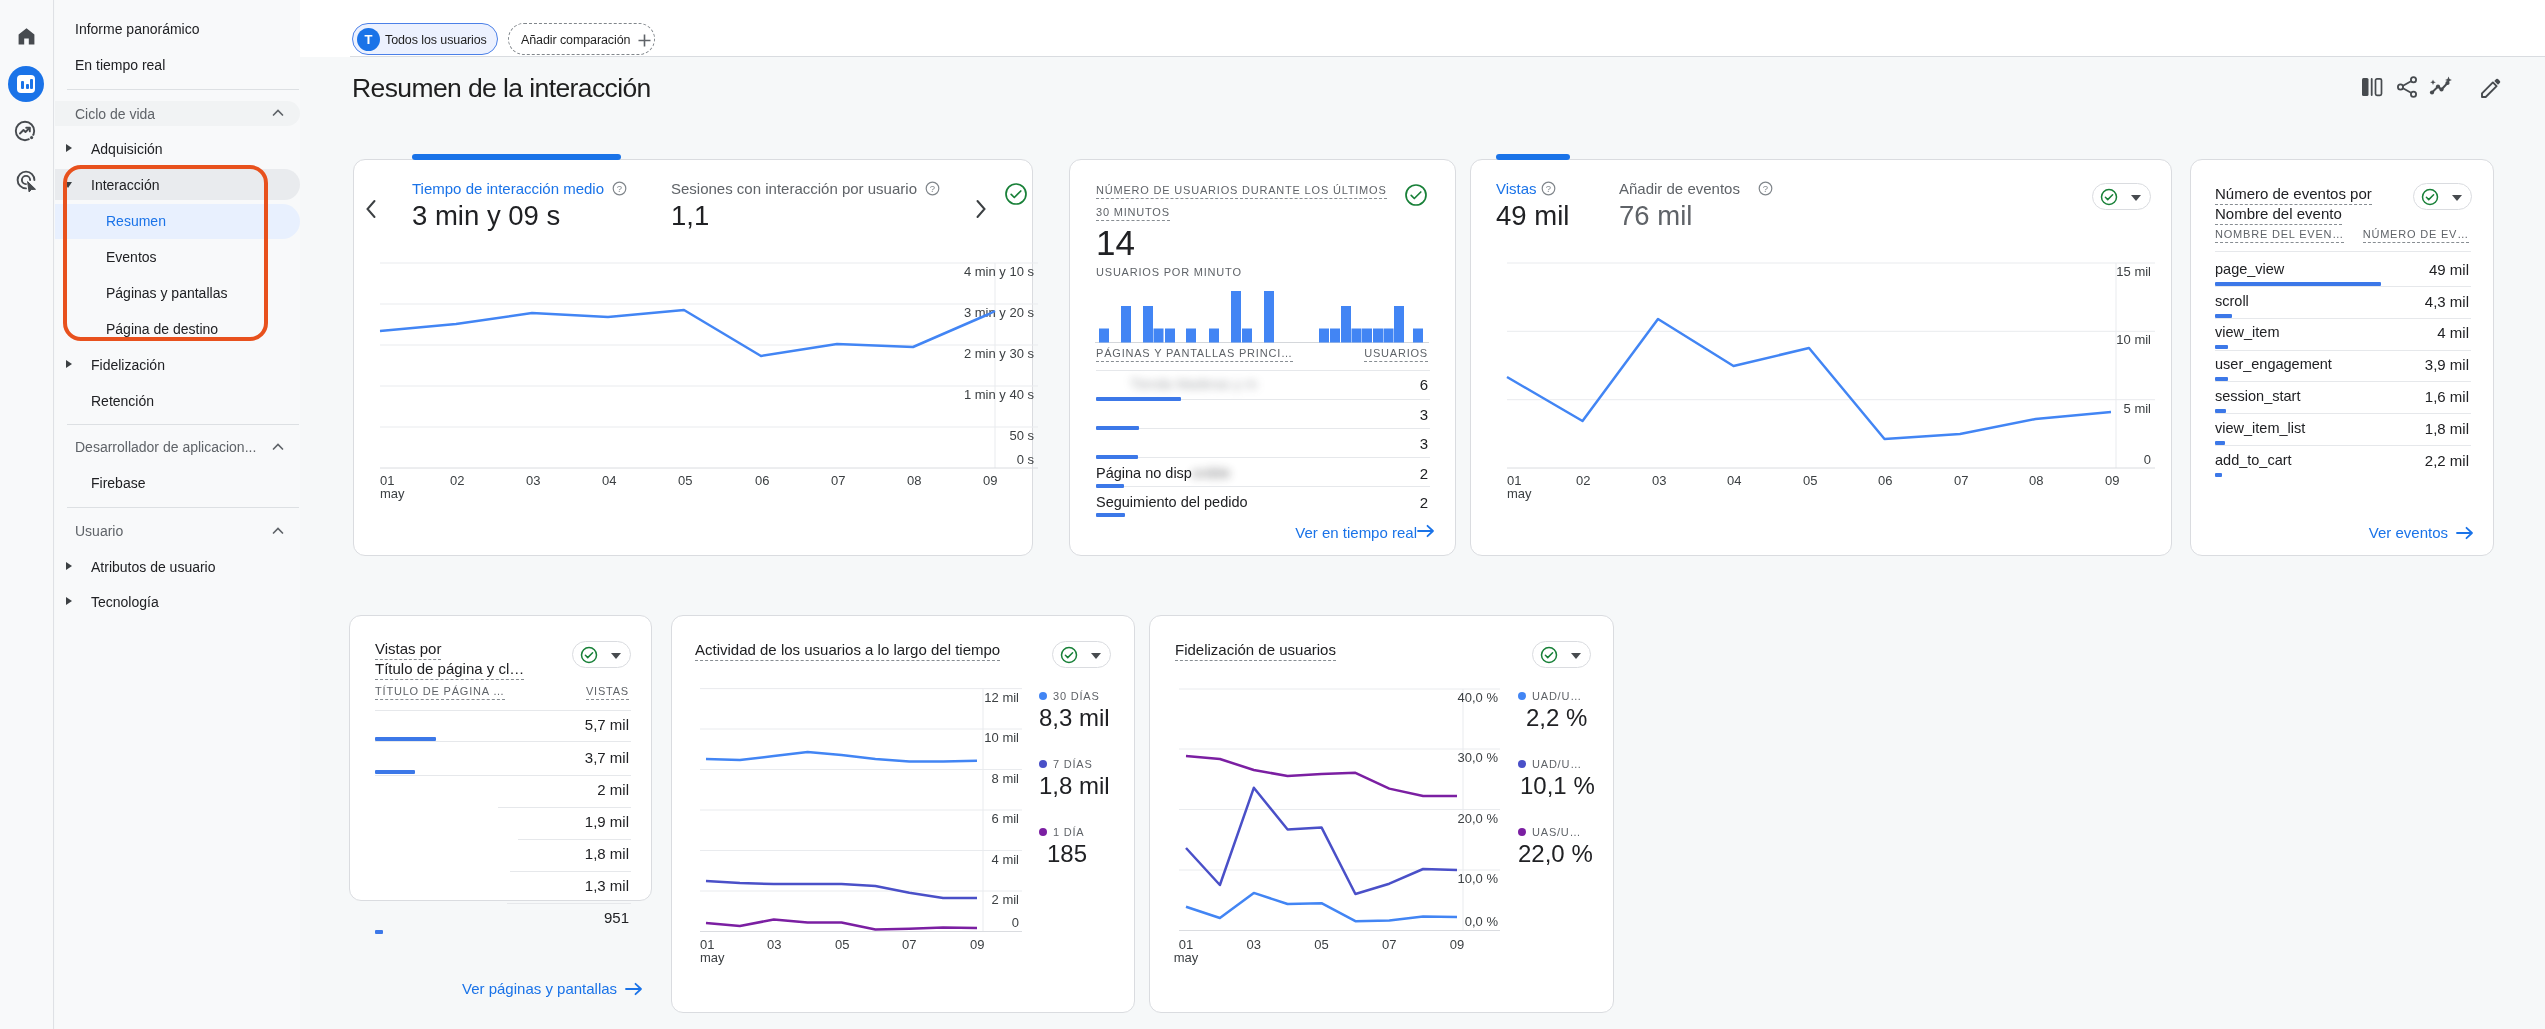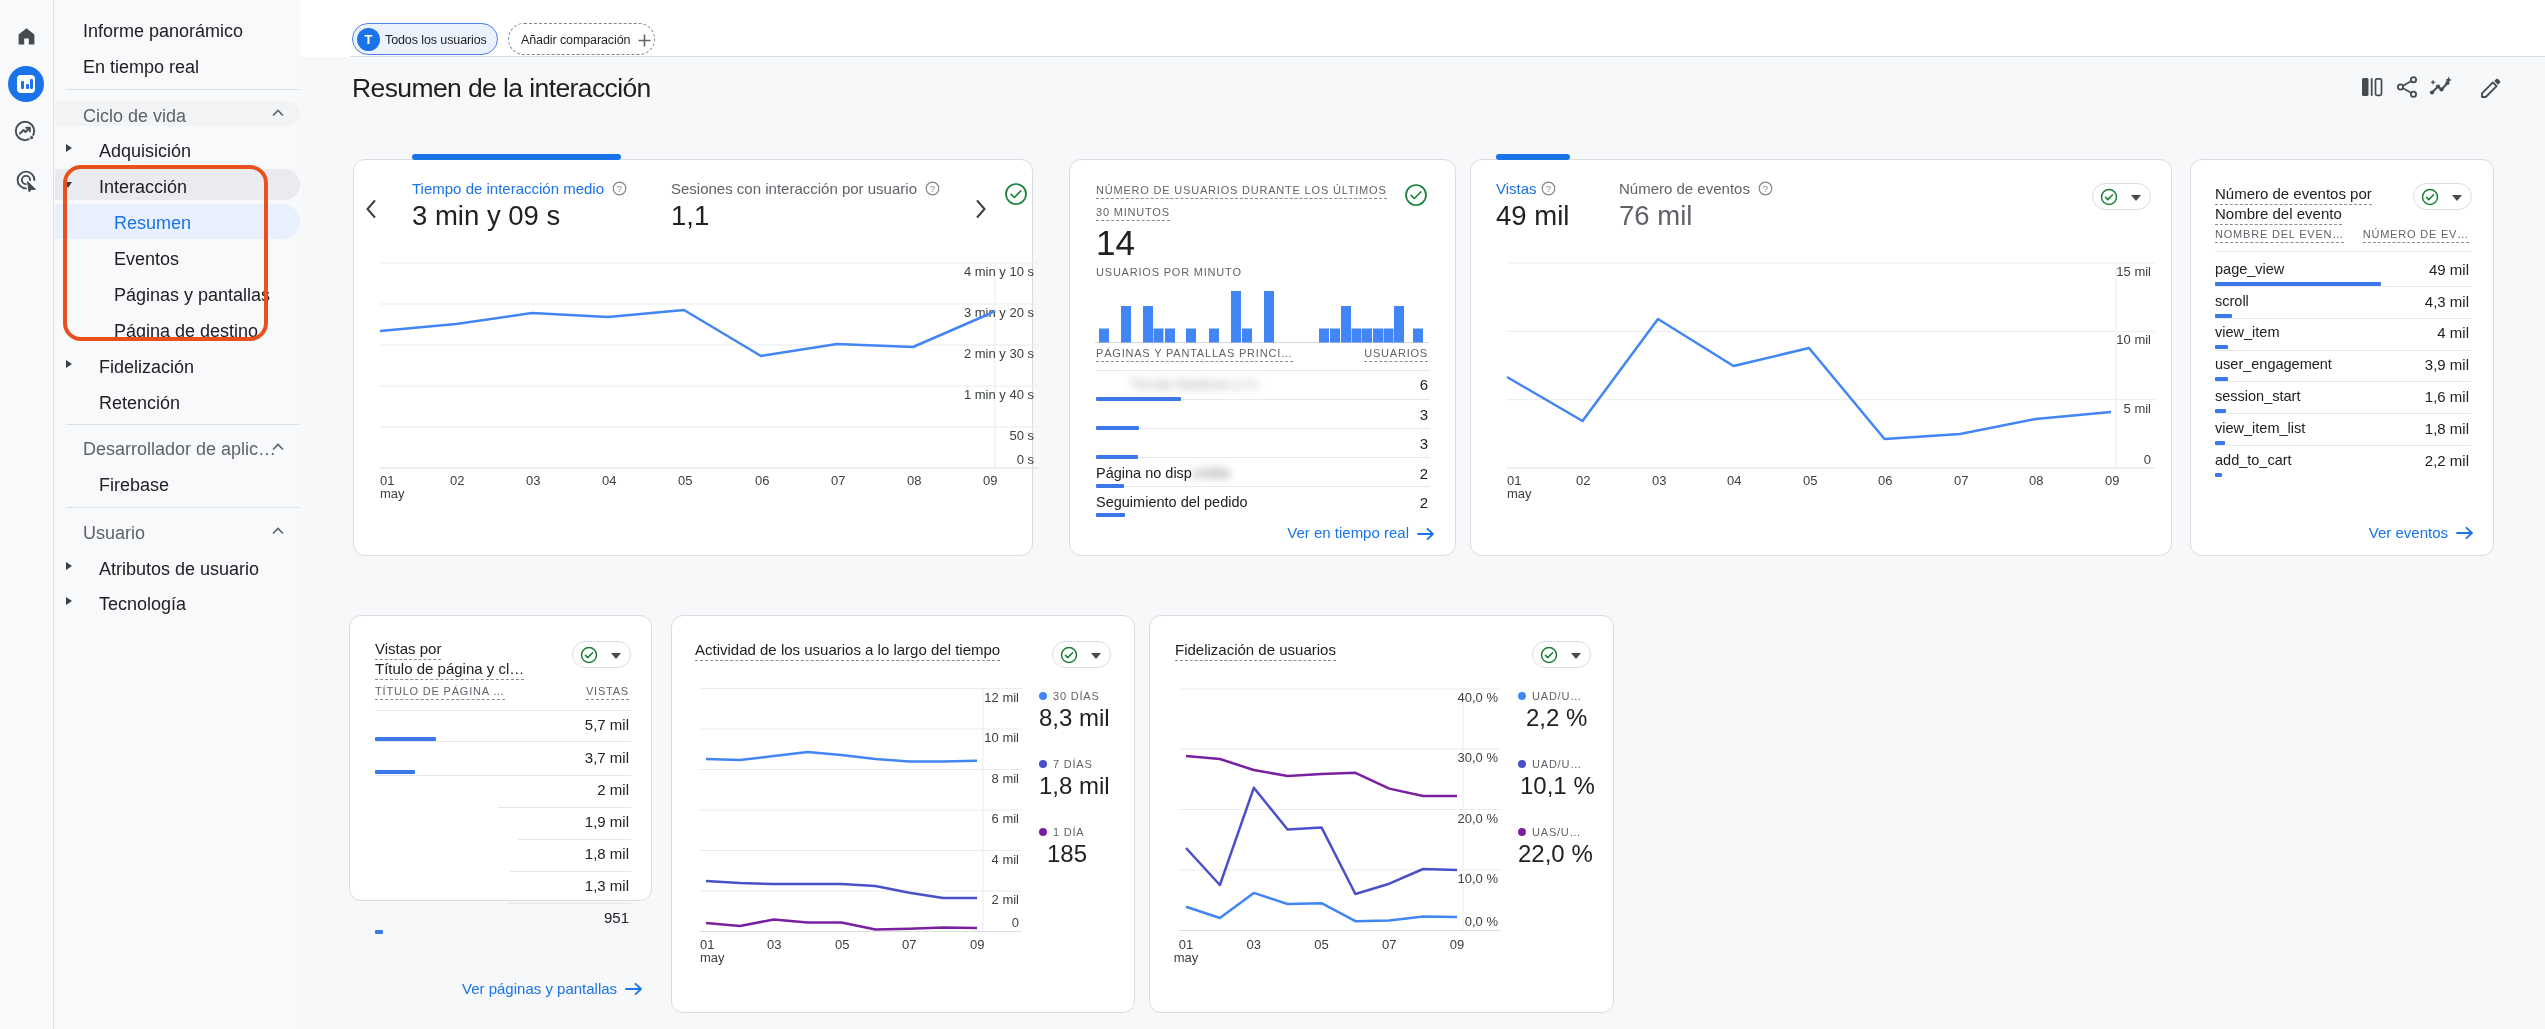--- a/index.html
+++ b/index.html
@@ -3,21 +3,21 @@
 <meta charset="utf-8">
 <style>
   * { margin:0; padding:0; box-sizing:border-box; }
   html,body { width:2545px; height:1029px; overflow:hidden; font-family:"Liberation Sans", sans-serif; background:#f6f8f9; }
   .abs { position:absolute; }
   #page { position:relative; width:2545px; height:1029px; }
   
   #rail { position:absolute; left:0; top:0; width:54px; height:1029px; background:#f8f9fa; border-right:1px solid #dfe1e5; }
   
   #nav { position:absolute; left:55px; top:0; width:245px; height:1029px; background:#f8f9fa; }
-  .navitem { position:absolute; left:0; font-size:18px; color:#202124; white-space:nowrap;margin-left:8px; }
+  .navitem { position:absolute; left:0; font-size:14px; color:#202124; white-space:nowrap; }
   .navgray { color:#5f6368; }
   .navpill { position:absolute; left:0; }
   .navdiv { position:absolute; left:12px; width:232px; border-top:1px solid #dde0e3; }
   .tri { position:absolute; width:0; height:0; }
   
   #hdr { position:absolute; left:300px; top:0; width:2245px; height:57px; background:#fff; }
   
   .card { position:absolute; background:#fff; border:1px solid #dadce0; border-radius:12px; }
   .dashed { border-bottom:1px dashed #878d92; padding-bottom:2px; }
   .lbl15 { font-size:15px; color:#5f6368; white-space:nowrap; }
@@ -251,37 +251,37 @@
     <div class="cellv" style="right:27px;top:275px">3</div>
     <div class="rowline" style="left:26px;top:297px;width:334px"></div>
     <div class="bar" style="left:26px;top:295px;width:42px"></div>
     <div class="cellt" style="left:26px;top:304.5px">Página no disp<span style="filter:blur(4px);opacity:.6">onible</span></div>
     <div class="cellv" style="right:27px;top:304.5px">2</div>
     <div class="rowline" style="left:26px;top:326px;width:334px"></div>
     <div class="bar" style="left:26px;top:324px;width:28px"></div>
     <div class="cellt" style="left:26px;top:334px">Seguimiento del pedido</div>
     <div class="cellv" style="right:27px;top:334px">2</div>
     <div class="bar" style="left:26px;top:353px;width:29px"></div>
-    <div class="abs" style="right:20px;top:364px;display:flex;align-items:flex-end;gap:8px">
+    <div class="abs" style="right:20px;top:364px;display:flex;align-items:flex-start;">
       <span class="vlink">Ver en tiempo real</span>
       <svg width="18" height="14" viewBox="0 0 18 14">
           <path d="M1 7 H16 M10.5 1.8 L16 7 L10.5 12.2" fill="none" stroke="#1a73e8" stroke-width="1.8" stroke-linecap="round" stroke-linejoin="round"></path>
         </svg>
     </div>
   </div>
 
   <div class="card" style="left:1470px;top:159px;width:702px;height:397px">
     <div class="abs" style="left:25px;top:-6px;width:74px;height:6px;background:#1a73e8;border-radius:3px;z-index:4"></div>
     <div class="abs lbl15 blue" style="left:25px;top:20px">Vistas</div>
     <svg class="abs" style="left:70px;top:21px" width="15" height="15" viewBox="0 0 15 15">
         <circle cx="7.5" cy="7.5" r="6.3" fill="none" stroke="#80868b" stroke-width="1.2"></circle>
         <text x="7.5" y="11" font-size="9.5" fill="#80868b" text-anchor="middle">?</text>
       </svg>
     <div class="abs big" style="left:25px;top:40px">49 mil</div>
-    <div class="abs lbl15" style="left:148px;top:20px">Número de eventos</div>
+    <div class="abs lbl15" style="left:148px;top:20px">Añadir de eventos</div>
     <svg class="abs" style="left:287px;top:21px" width="15" height="15" viewBox="0 0 15 15">
         <circle cx="7.5" cy="7.5" r="6.3" fill="none" stroke="#80868b" stroke-width="1.2"></circle>
         <text x="7.5" y="11" font-size="9.5" fill="#80868b" text-anchor="middle">?</text>
       </svg>
     <div class="abs big" style="left:148px;top:40px;color:#5f6368">76 mil</div>
     <div class="pillctl" style="left:621px;top:23px">
         <svg style="position:absolute;left:7px;top:4px" width="18" height="18" viewBox="0 0 24 24">
           <circle cx="12" cy="12" r="10" fill="none" stroke="#188038" stroke-width="2"></circle>
           <path d="M7.2 12.4 l3.1 3.1 L16.8 9" fill="none" stroke="#188038" stroke-width="2" stroke-linecap="round" stroke-linejoin="round"></path>
         </svg>

